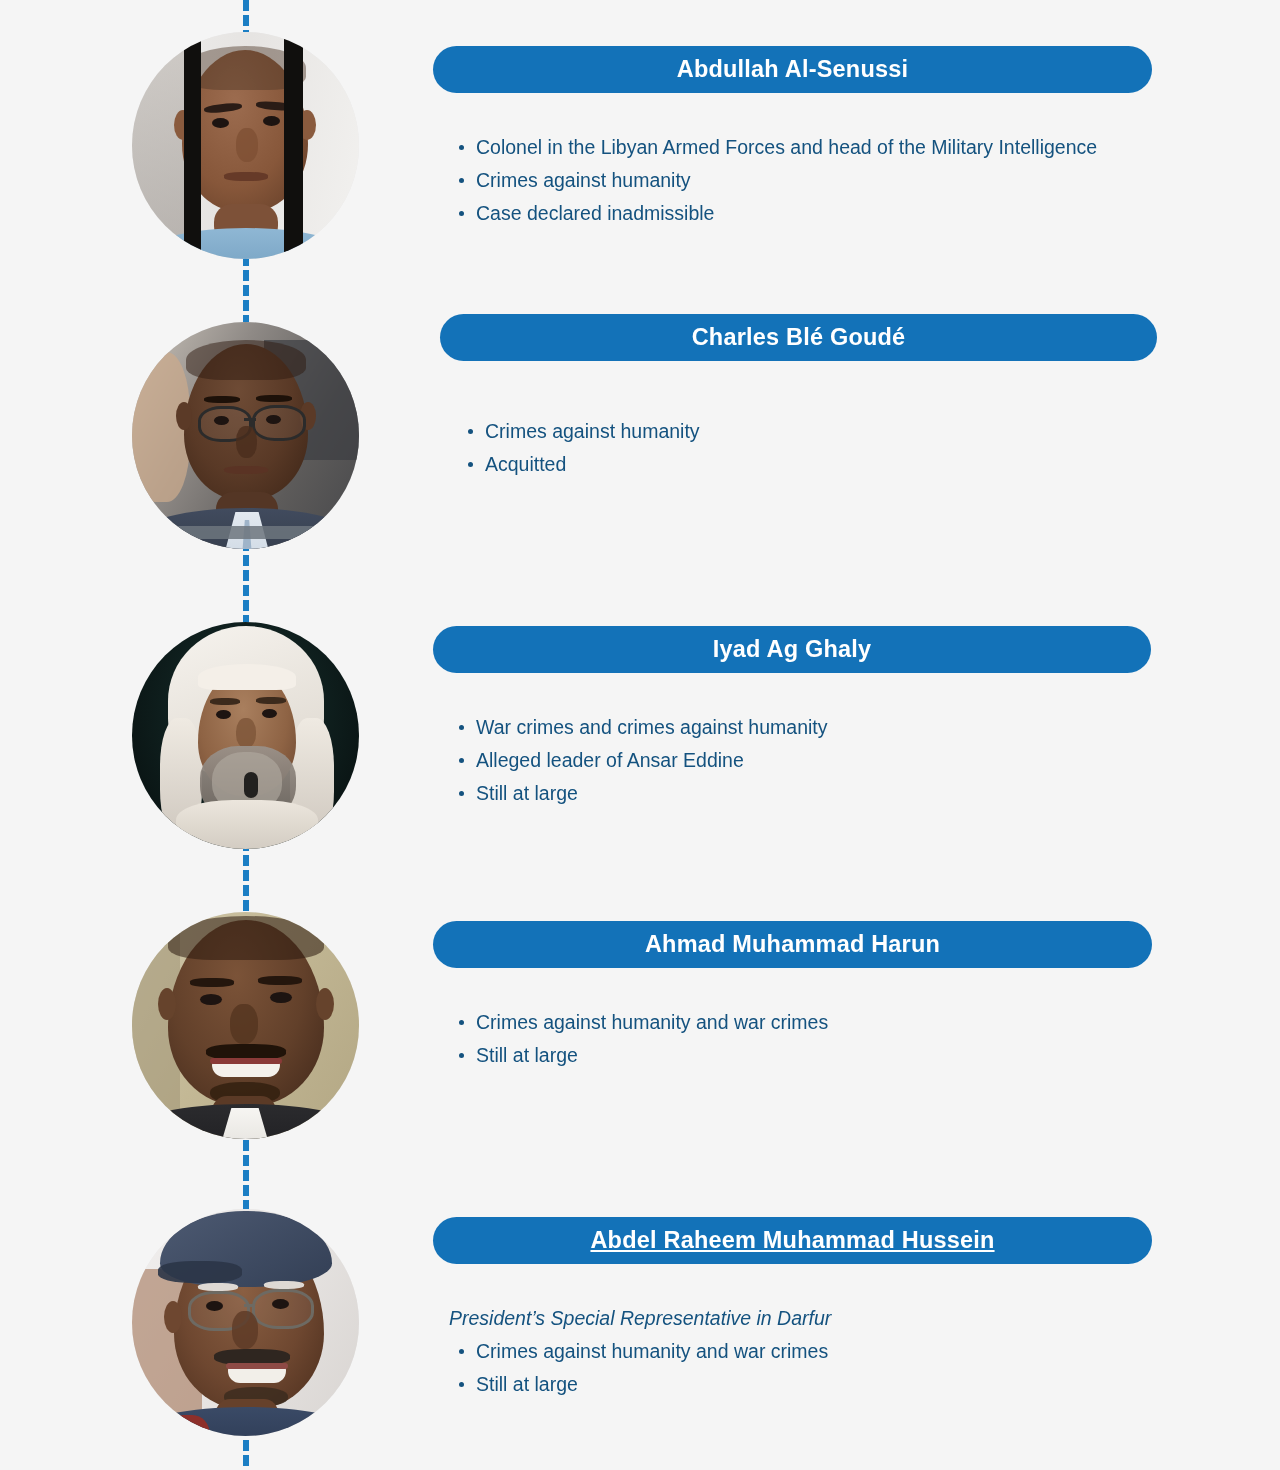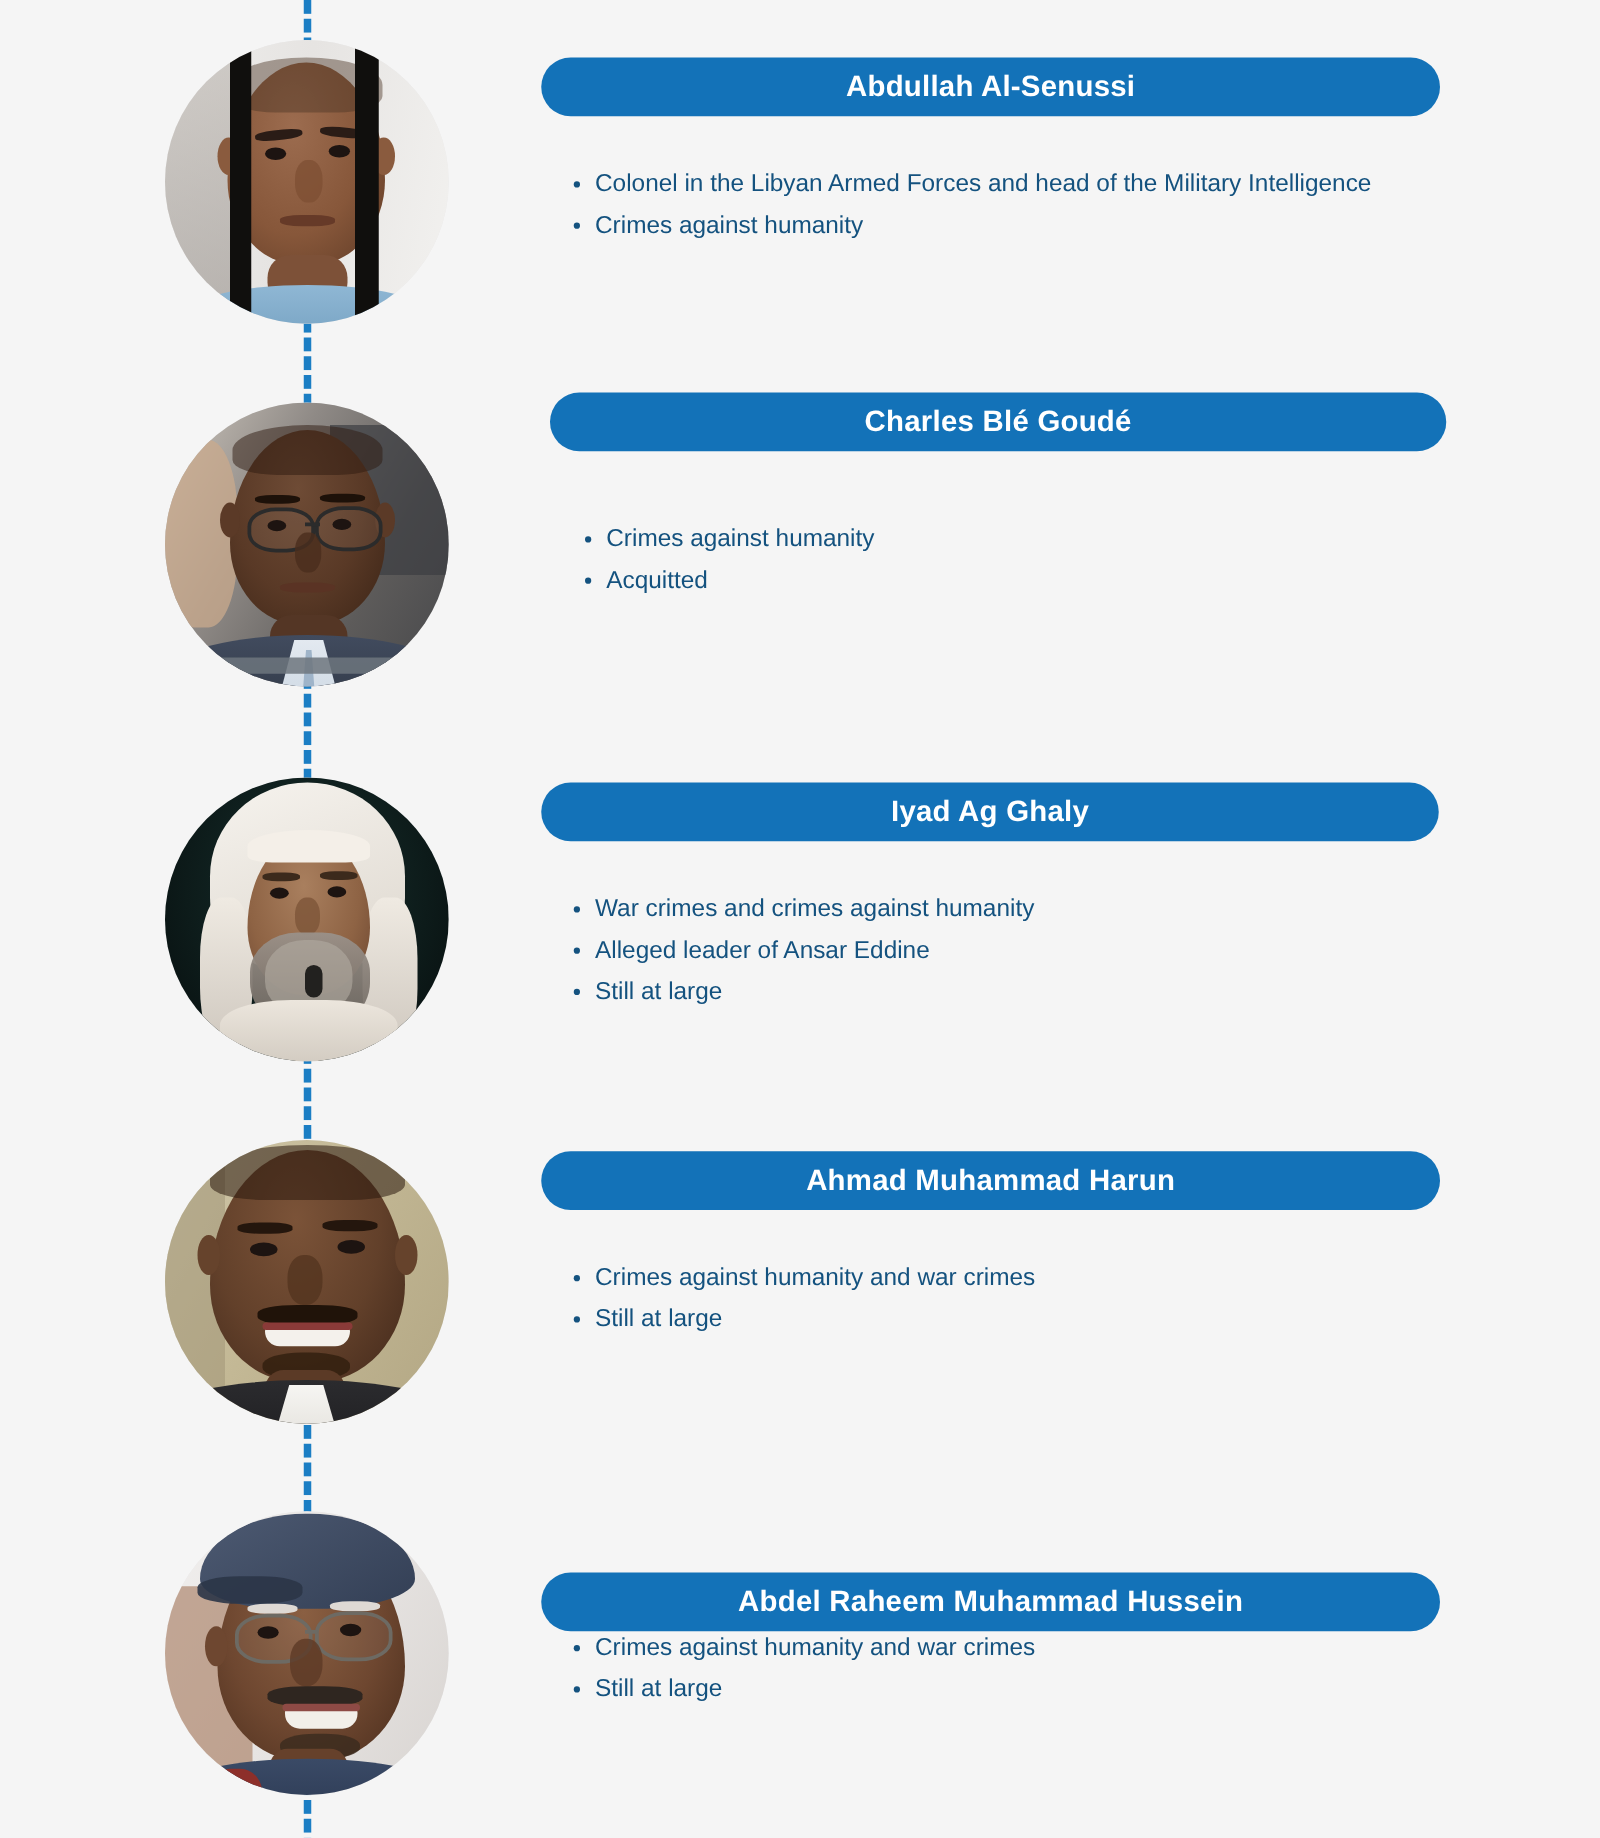--- a/index.html
+++ b/index.html
@@ -169,20 +169,21 @@
         <div class="bar" style="left:152px;top:0;width:19px;height:227px;"></div>
       </div>
     </div>
     <div class="title-pill" style="left:433px;top:46px;width:719px;">
       <span>Abdullah Al-Senussi</span>
     </div>
     <div class="facts" style="left:433px;top:115px;width:722px;">
       <ul>
         <li><span>Colonel in the Libyan Armed Forces and head of the Military Intelligence</span></li>
         <li><span>Crimes against humanity</span></li>
+        <li><span>Case declared inadmissible</span></li>
       </ul>
     </div>
   </div>
 
   <div class="entry" style="top:0;">
     <div class="avatar" style="top:322px;">
       <div class="photo">
         <div class="bg" style="background:linear-gradient(120deg,#cdc6bd 0%,#8f8a86 35%,#5d5b5a 70%,#46474a 100%);"></div>
         <div class="sh" style="left:0;top:30px;width:58px;height:150px;background:#c9a98c;opacity:.75;border-radius:40%;"></div>
         <div class="sh" style="left:132px;top:18px;width:95px;height:120px;background:#3c3d41;opacity:.7;"></div>
@@ -302,24 +303,25 @@
         <div class="nose" style="left:100px;top:102px;width:26px;height:38px;background:#5c3a25;opacity:.8;"></div>
         <div class="sh" style="left:82px;top:140px;width:76px;height:16px;border-radius:40%;background:#2f2620;"></div>
         <div class="mouth" style="left:96px;top:156px;width:58px;height:18px;background:#f2efe9;border-radius:5px 5px 12px 12px;"></div>
         <div class="sh" style="left:94px;top:154px;width:62px;height:6px;background:#8e4a45;border-radius:4px;"></div>
         <div class="sh" style="left:92px;top:178px;width:64px;height:20px;border-radius:45%;background:#3a2a1e;opacity:.8;"></div>
         <div class="neck" style="left:84px;top:190px;width:62px;height:28px;background:#66412b;"></div>
         <div class="body" style="left:8px;top:198px;width:212px;height:58px;background:linear-gradient(180deg,#3a4a66,#2a3750);"></div>
         <div class="sh" style="left:34px;top:206px;width:44px;height:50px;border-radius:40%;background:#8d2f2a;"></div>
       </div>
     </div>
-    <div class="title-pill" style="left:433px;top:1258px;width:719px;">
+    <div class="title-pill" style="left:433px;top:1217px;width:719px;text-decoration:underline;">
       <span>Abdel Raheem Muhammad Hussein</span>
     </div>
     <div class="facts" style="left:433px;top:1286px;width:722px;">
       <ul>
+        <li class="plain"><span>President’s Special Representative in Darfur</span></li>
         <li><span>Crimes against humanity and war crimes</span></li>
         <li><span>Still at large</span></li>
       </ul>
     </div>
   </div>
 
 </div>
 
 </body></html>

